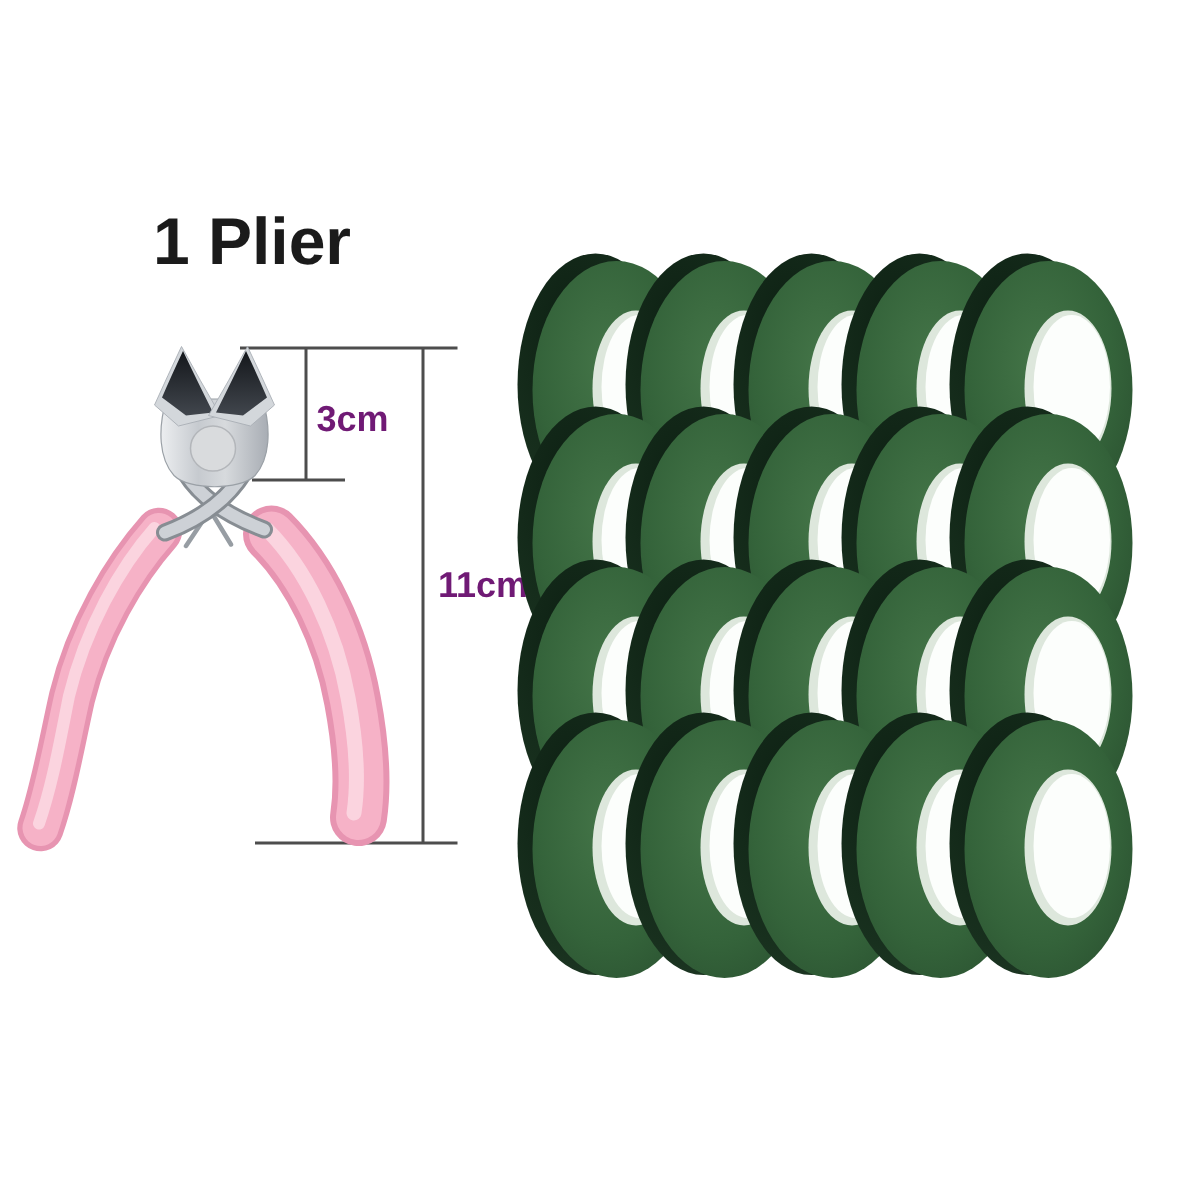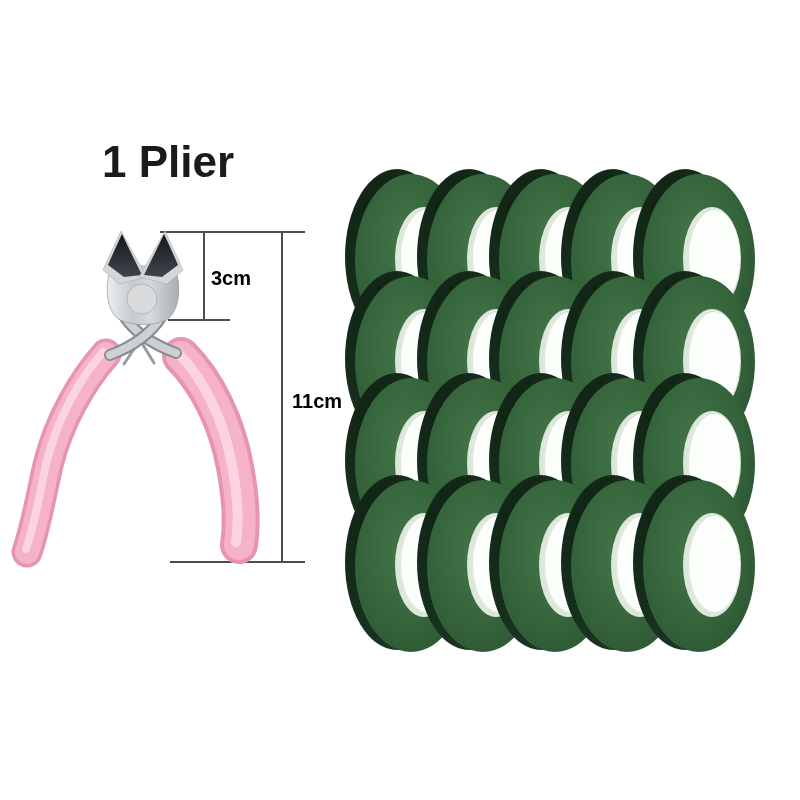--- a/index.html
+++ b/index.html
@@ -11,25 +11,25 @@
   
   .panel-title{
     position:absolute; width:260px; text-align:center;
     font-size:44px; font-weight:700; color:#1b1b1b; letter-spacing:0px;
     top:104px; line-height:1.1;margin-top:34px;
   }
   #title-left{left:38px;}
   #title-right{left:421px;}
   
   .dim-label{
-    position:absolute; font-size:20px; font-weight:700; color:#000000;
+    position:absolute; font-size:24px; font-weight:700; color:#701a75;
     line-height:1;
   }
   #label-3cm{left:211px; top:268px;}
-  #label-11cm{left:292px; top:379px;margin-top:12px;}
+  #label-11cm{left:292px; top:379px;}
   
   #plier-svg{position:absolute; left:0; top:220px; width:350px; height:360px;}
   .dimline{stroke:var(--line,#4d4d4d); stroke-width:2; fill:none;}
   .handle-sh{stroke:var(--pink-sh,#e794b1); fill:none; stroke-linecap:round;}
   .handle-main{stroke:var(--pink,#f6b2c7); fill:none; stroke-linecap:round;}
   .handle-hi{stroke:var(--pink-hi,#fbd6e0); fill:none; stroke-linecap:round; opacity:.95;}
   .spring{stroke:#979da3; stroke-width:3; fill:none; stroke-linecap:round; stroke-linejoin:round;}
   .arm-dark{stroke:#878d93; stroke-width:12; fill:none; stroke-linecap:round;}
   .arm-lite{stroke:#cdd1d6; stroke-width:8; fill:none; stroke-linecap:round;}
   .jaw-silver{fill:#d3d7db; stroke:#a9afb5; stroke-width:.6;}

